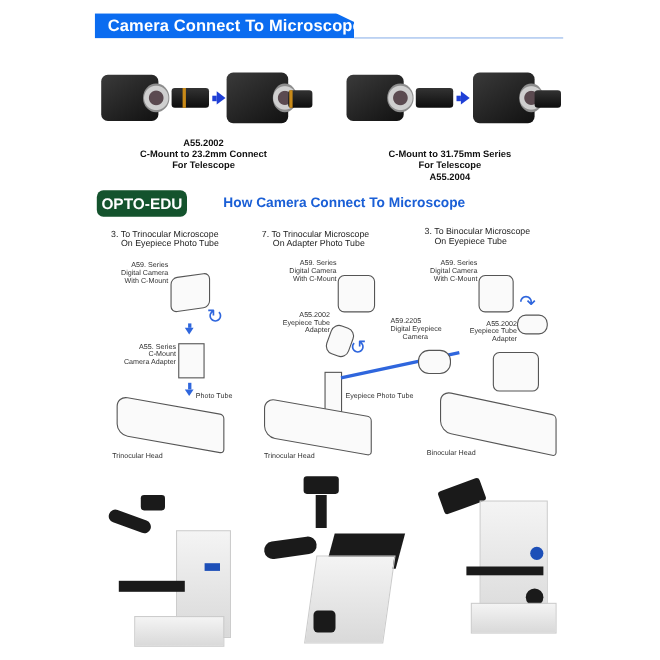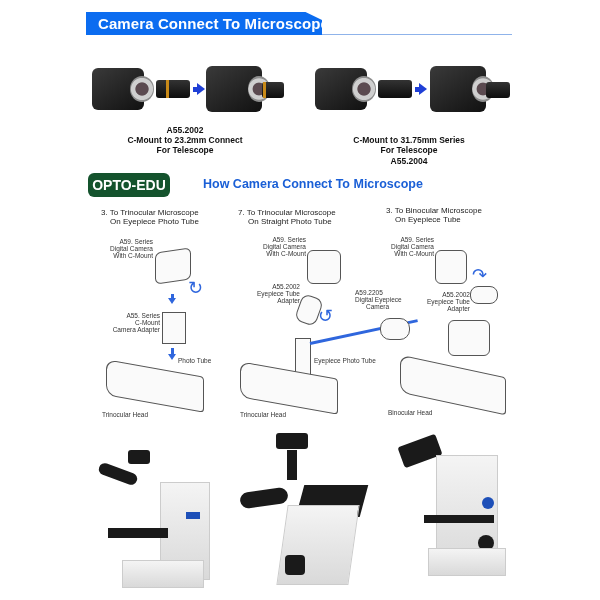--- a/index.html
+++ b/index.html
@@ -92,21 +92,21 @@
   <div class="abs sketch" style="left:162px;top:312px;width:22px;height:30px;"></div>
   <div class="abs bstem" style="left:171px;top:348px;height:6px;"></div>
   <div class="abs blue-down" style="left:168px;top:354px;"></div>
   <div class="abs lbl" style="left:178px;top:357px;">Photo Tube</div>
   <div class="abs sketch" style="left:106px;top:368px;width:96px;height:34px;border-radius:10px 4px 4px 10px;transform:skewY(10deg);"></div>
   <div class="abs lbl" style="left:102px;top:411px;">Trinocular Head</div>
 </div>
 
 <div>
   <div class="abs step-title" style="left:238px;top:208px;">7. To Trinocular Microscope</div>
-  <div class="abs step-title" style="left:248px;top:217px;">On Straight Photo Tube</div>
+  <div class="abs step-title" style="left:248px;top:217px;">On Adapter Photo Tube</div>
   <div class="abs lbl r" style="left:246px;top:236px;width:60px;">A59. Series</div>
   <div class="abs lbl r" style="left:246px;top:243px;width:60px;">Digital Camera</div>
   <div class="abs lbl r" style="left:246px;top:250px;width:60px;">With C-Mount</div>
   <div class="abs sketch" style="left:307px;top:250px;width:32px;height:32px;border-radius:6px;"></div>
   <div class="abs lbl r" style="left:240px;top:283px;width:60px;">A55.2002</div>
   <div class="abs lbl r" style="left:240px;top:290px;width:60px;">Eyepiece Tube</div>
   <div class="abs lbl r" style="left:240px;top:297px;width:60px;">Adapter</div>
   <div class="abs sketch" style="left:298px;top:296px;width:20px;height:26px;border-radius:8px;transform:rotate(20deg);"></div>
   <div class="abs" style="left:318px;top:305px;font-size:18px;color:#2f66dd;">↺</div>
   <div class="abs sketch" style="left:295px;top:338px;width:14px;height:42px;"></div>

